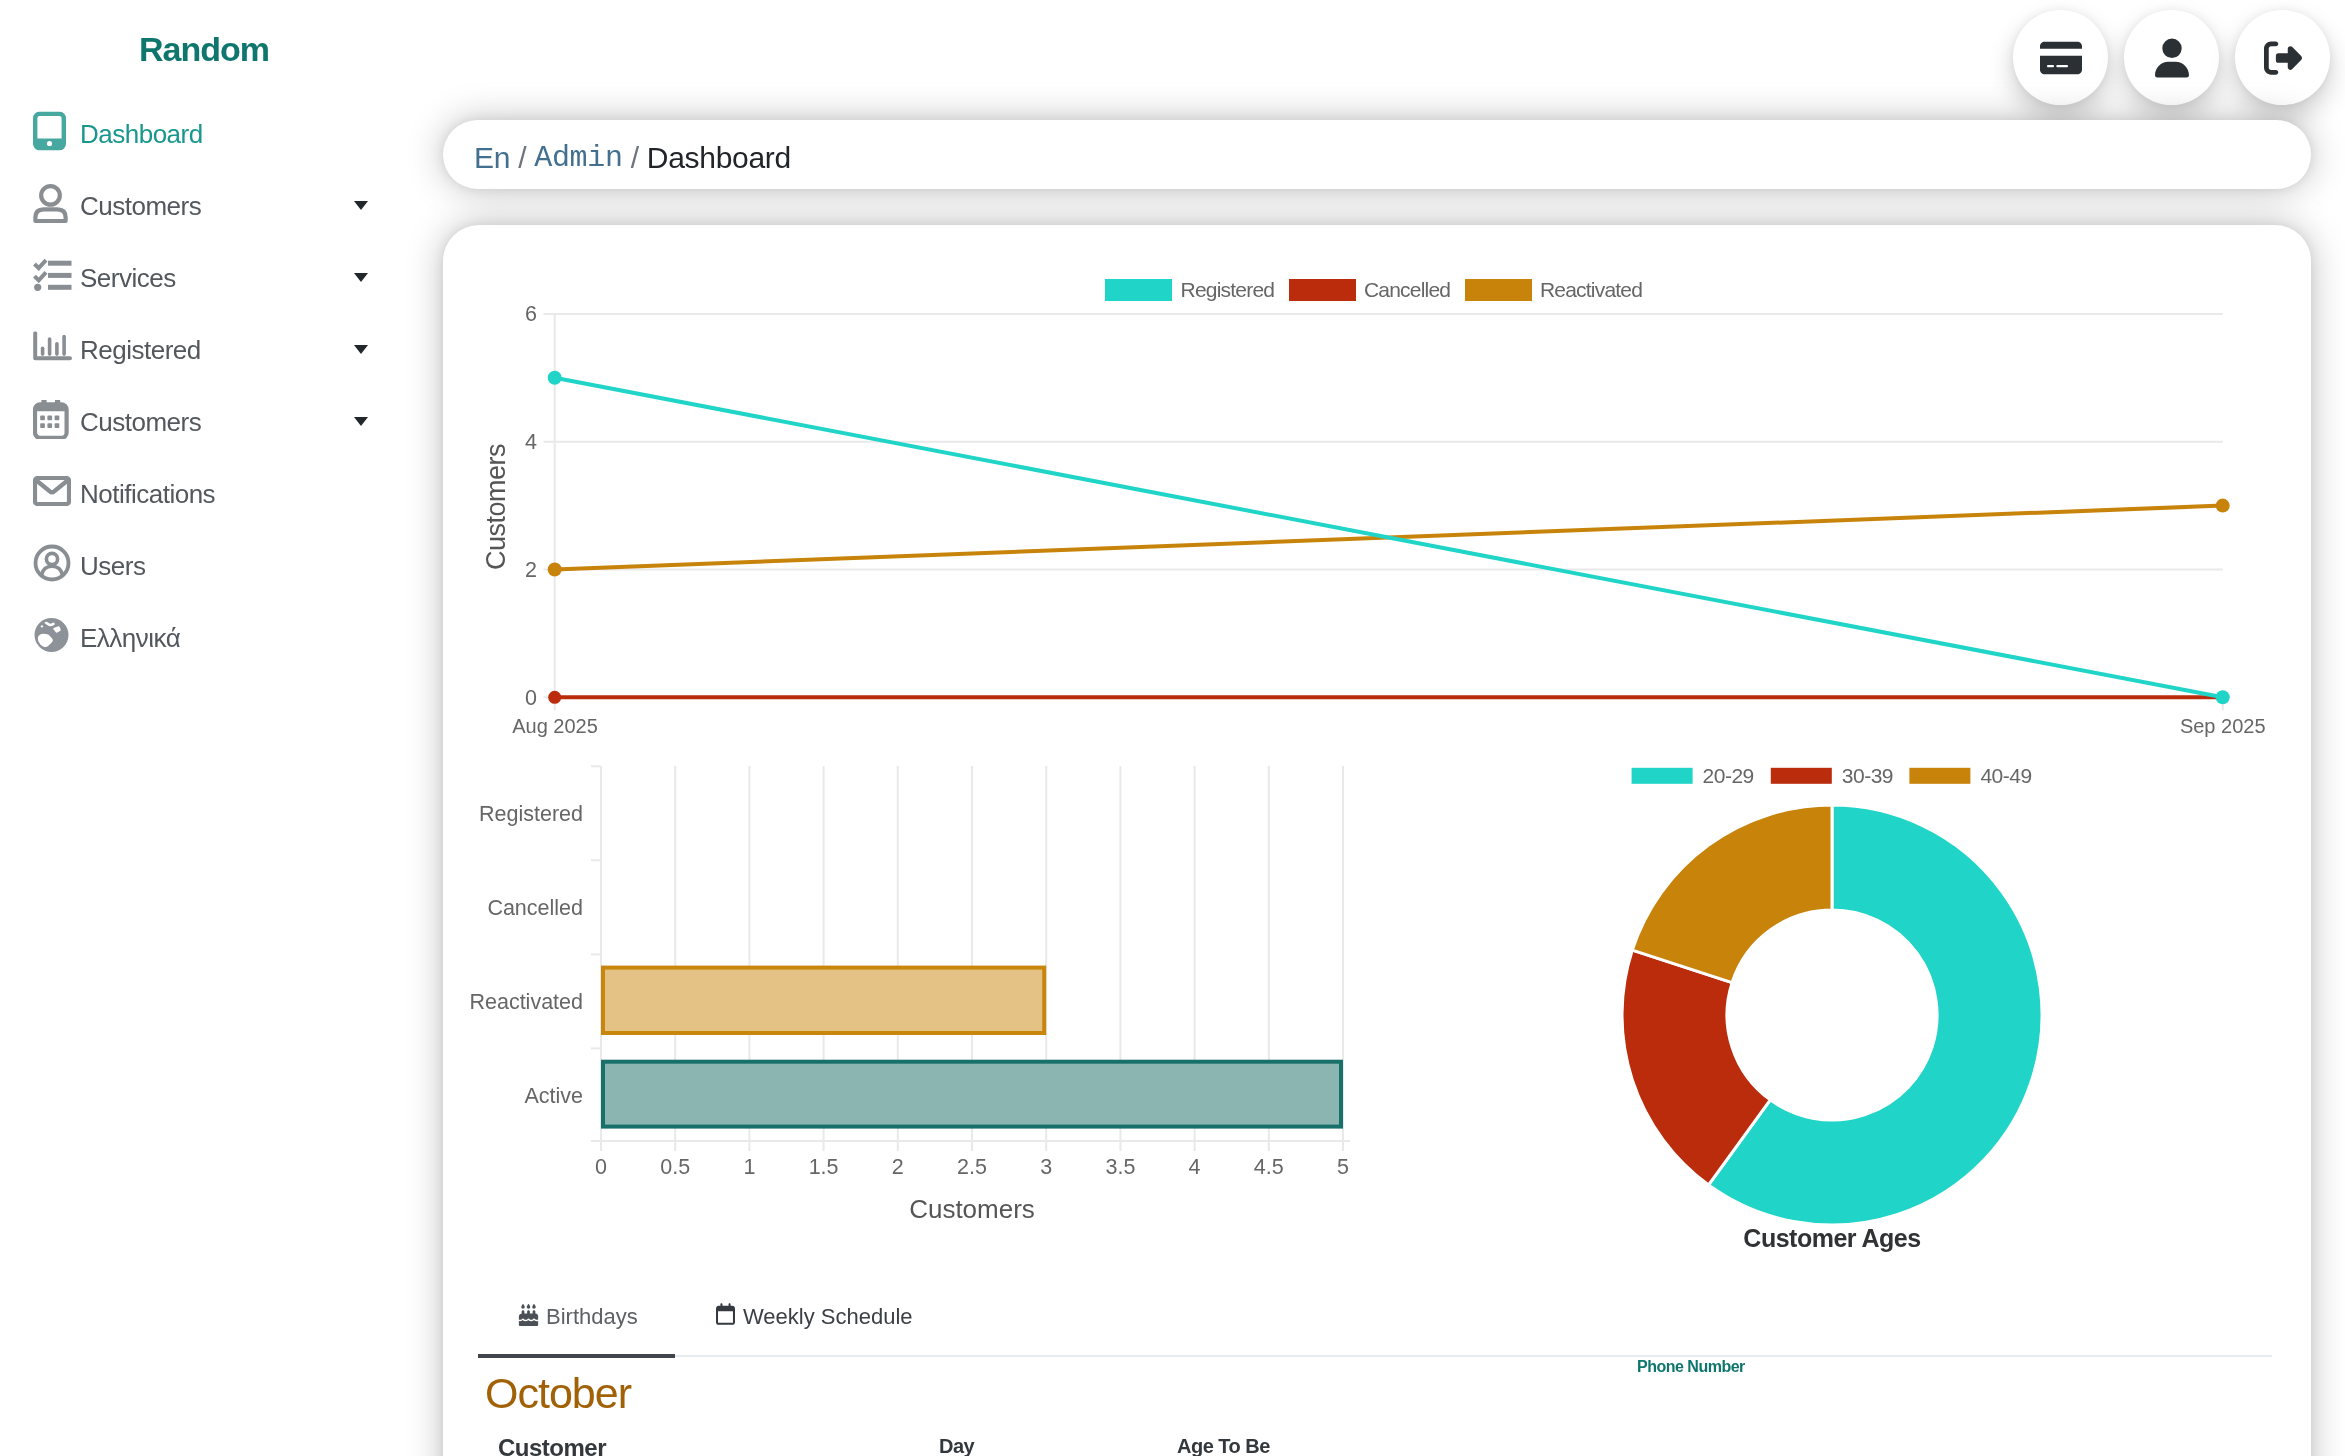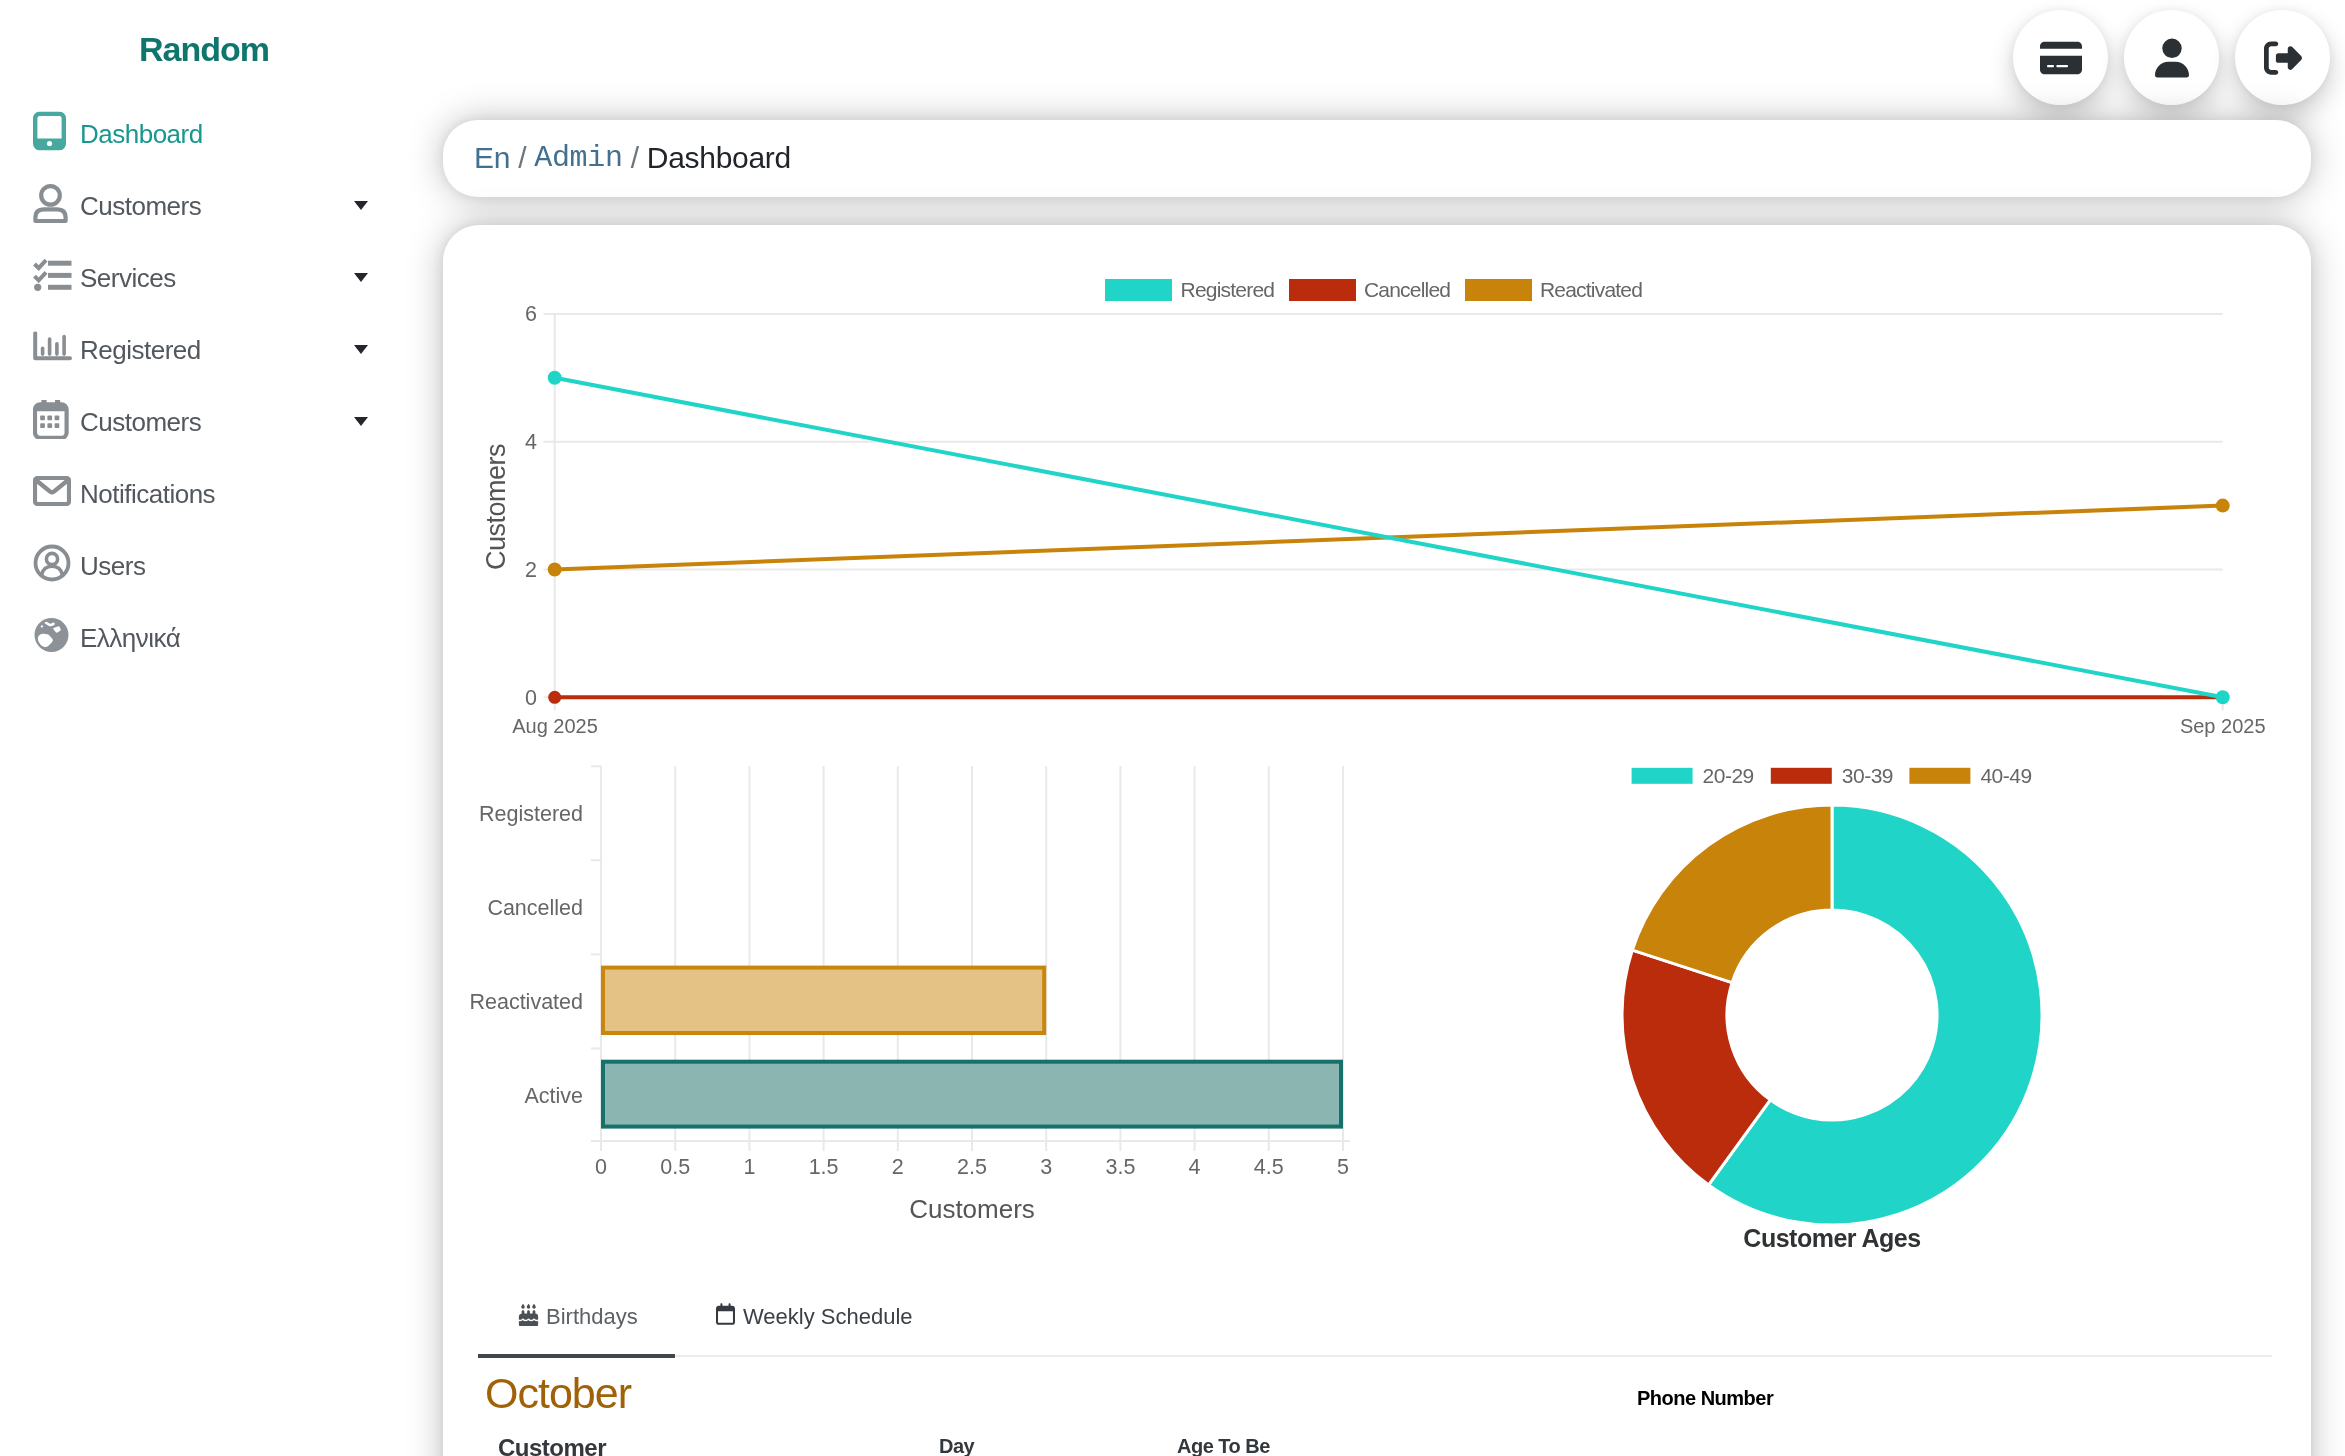--- a/index.html
+++ b/index.html
@@ -118,21 +118,21 @@
   <svg width="34" height="40" viewBox="0 0 448 512" fill="#2b3035">
       <path d="M224 256A128 128 0 1 0 224 0a128 128 0 1 0 0 256zm-45.7 48C79.8 304 0 383.8 0 482.3C0 498.7 13.3 512 29.7 512l388.6 0c16.4 0 29.7-13.3 29.7-29.7C448 383.8 368.2 304 269.7 304l-91.4 0z"></path>
     </svg>
 </div>
 <div class="circle" style="left:2235px;">
   <svg width="40" height="38" viewBox="0 0 512 512" fill="#2b3035">
       <path d="M377.9 105.9L500.7 228.7c7.2 7.2 11.3 17.1 11.3 27.3s-4.1 20.1-11.3 27.3L377.9 406.1c-6.4 6.4-15 9.9-24 9.9c-18.7 0-33.9-15.2-33.9-33.9l0-62.1-128 0c-17.7 0-32-14.3-32-32l0-64c0-17.7 14.3-32 32-32l128 0 0-62.1c0-18.7 15.2-33.9 33.9-33.9c9 0 17.6 3.6 24 9.9zM160 96L96 96c-17.7 0-32 14.3-32 32l0 256c0 17.7 14.3 32 32 32l64 0c17.7 0 32 14.3 32 32s-14.3 32-32 32l-64 0c-53 0-96-43-96-96L0 128C0 75 43 32 96 32l64 0c17.7 0 32 14.3 32 32s-14.3 32-32 32z"></path>
     </svg>
 </div>
 
-<div class="abs card" style="left:443px; top:120px; width:1868px; height:77px; border-radius:34.5px;">
+<div class="abs card" style="left:443px; top:120px; width:1868px; height:69px; border-radius:34.5px;">
   <div class="abs" style="left:31px; top:0; height:69px; display:flex; align-items:center; padding-top:6px; font-size:30px; letter-spacing:-0.3px;">
     <span style="color:#44708f;">En</span>
       <span style="color:#6c757d;">&nbsp;/&nbsp;</span>
       <span style="color:#44708f;font-family:Liberation Mono, monospace;">Admin</span>
       <span style="color:#6c757d;">&nbsp;/&nbsp;</span>
       <span style="color:#212529;">Dashboard</span>
   </div>
 </div>
 
 <div class="abs card" style="left:443px; top:225px; width:1868px; height:1330px; border-radius:36px;"></div>
@@ -241,13 +241,13 @@
 <div class="abs" style="left:546px; top:1306px; font-size:22px; color:#5c6166; line-height:1;">Birthdays</div>
 <svg class="abs" style="left:716px; top:1303px;" width="19" height="22" viewBox="0 0 448 512" fill="#343a40">
     <path d="M152 24c0-13.3-10.7-24-24-24s-24 10.7-24 24l0 40L64 64C28.7 64 0 92.7 0 128l0 16 0 48L0 448c0 35.3 28.7 64 64 64l320 0c35.3 0 64-28.7 64-64l0-256 0-48 0-16c0-35.3-28.7-64-64-64l-40 0 0-40c0-13.3-10.7-24-24-24s-24 10.7-24 24l0 40L152 64l0-40zM48 192l352 0 0 256c0 8.8-7.2 16-16 16L64 464c-8.8 0-16-7.2-16-16l0-256z"></path>
   </svg>
 <div class="abs" style="left:743px; top:1306px; font-size:22px; color:#3a4046; line-height:1;">Weekly Schedule</div>
 
 <div class="abs" style="left:485px; top:1372px; font-size:43px; font-weight:normal; color:#a16207; letter-spacing:-1px; line-height:1;">October</div>
 <div class="abs" style="font-size:24px; font-weight:bold; color:#33383d; letter-spacing:-0.5px; line-height:1; top:1436px; left:498px;">Customer</div>
 <div class="abs" style="font-size:20px; font-weight:bold; color:#33383d; letter-spacing:-0.5px; line-height:1; top:1436px; left:939px;">Day</div>
 <div class="abs" style="font-size:20px; font-weight:bold; color:#33383d; letter-spacing:-0.5px; line-height:1; top:1436px; left:1177px;">Age To Be</div>
-<div class="abs" style="font-size:20px; font-weight:bold; color:#000000; letter-spacing:-0.5px; line-height:1; top:1388px; left:1637px;">Phone Number</div>
+<div class="abs" style="font-size:16px; font-weight:bold; color:#0f766e; letter-spacing:-0.5px; line-height:1; top:1359px; left:1637px;">Phone Number</div>
 
 </body></html>

